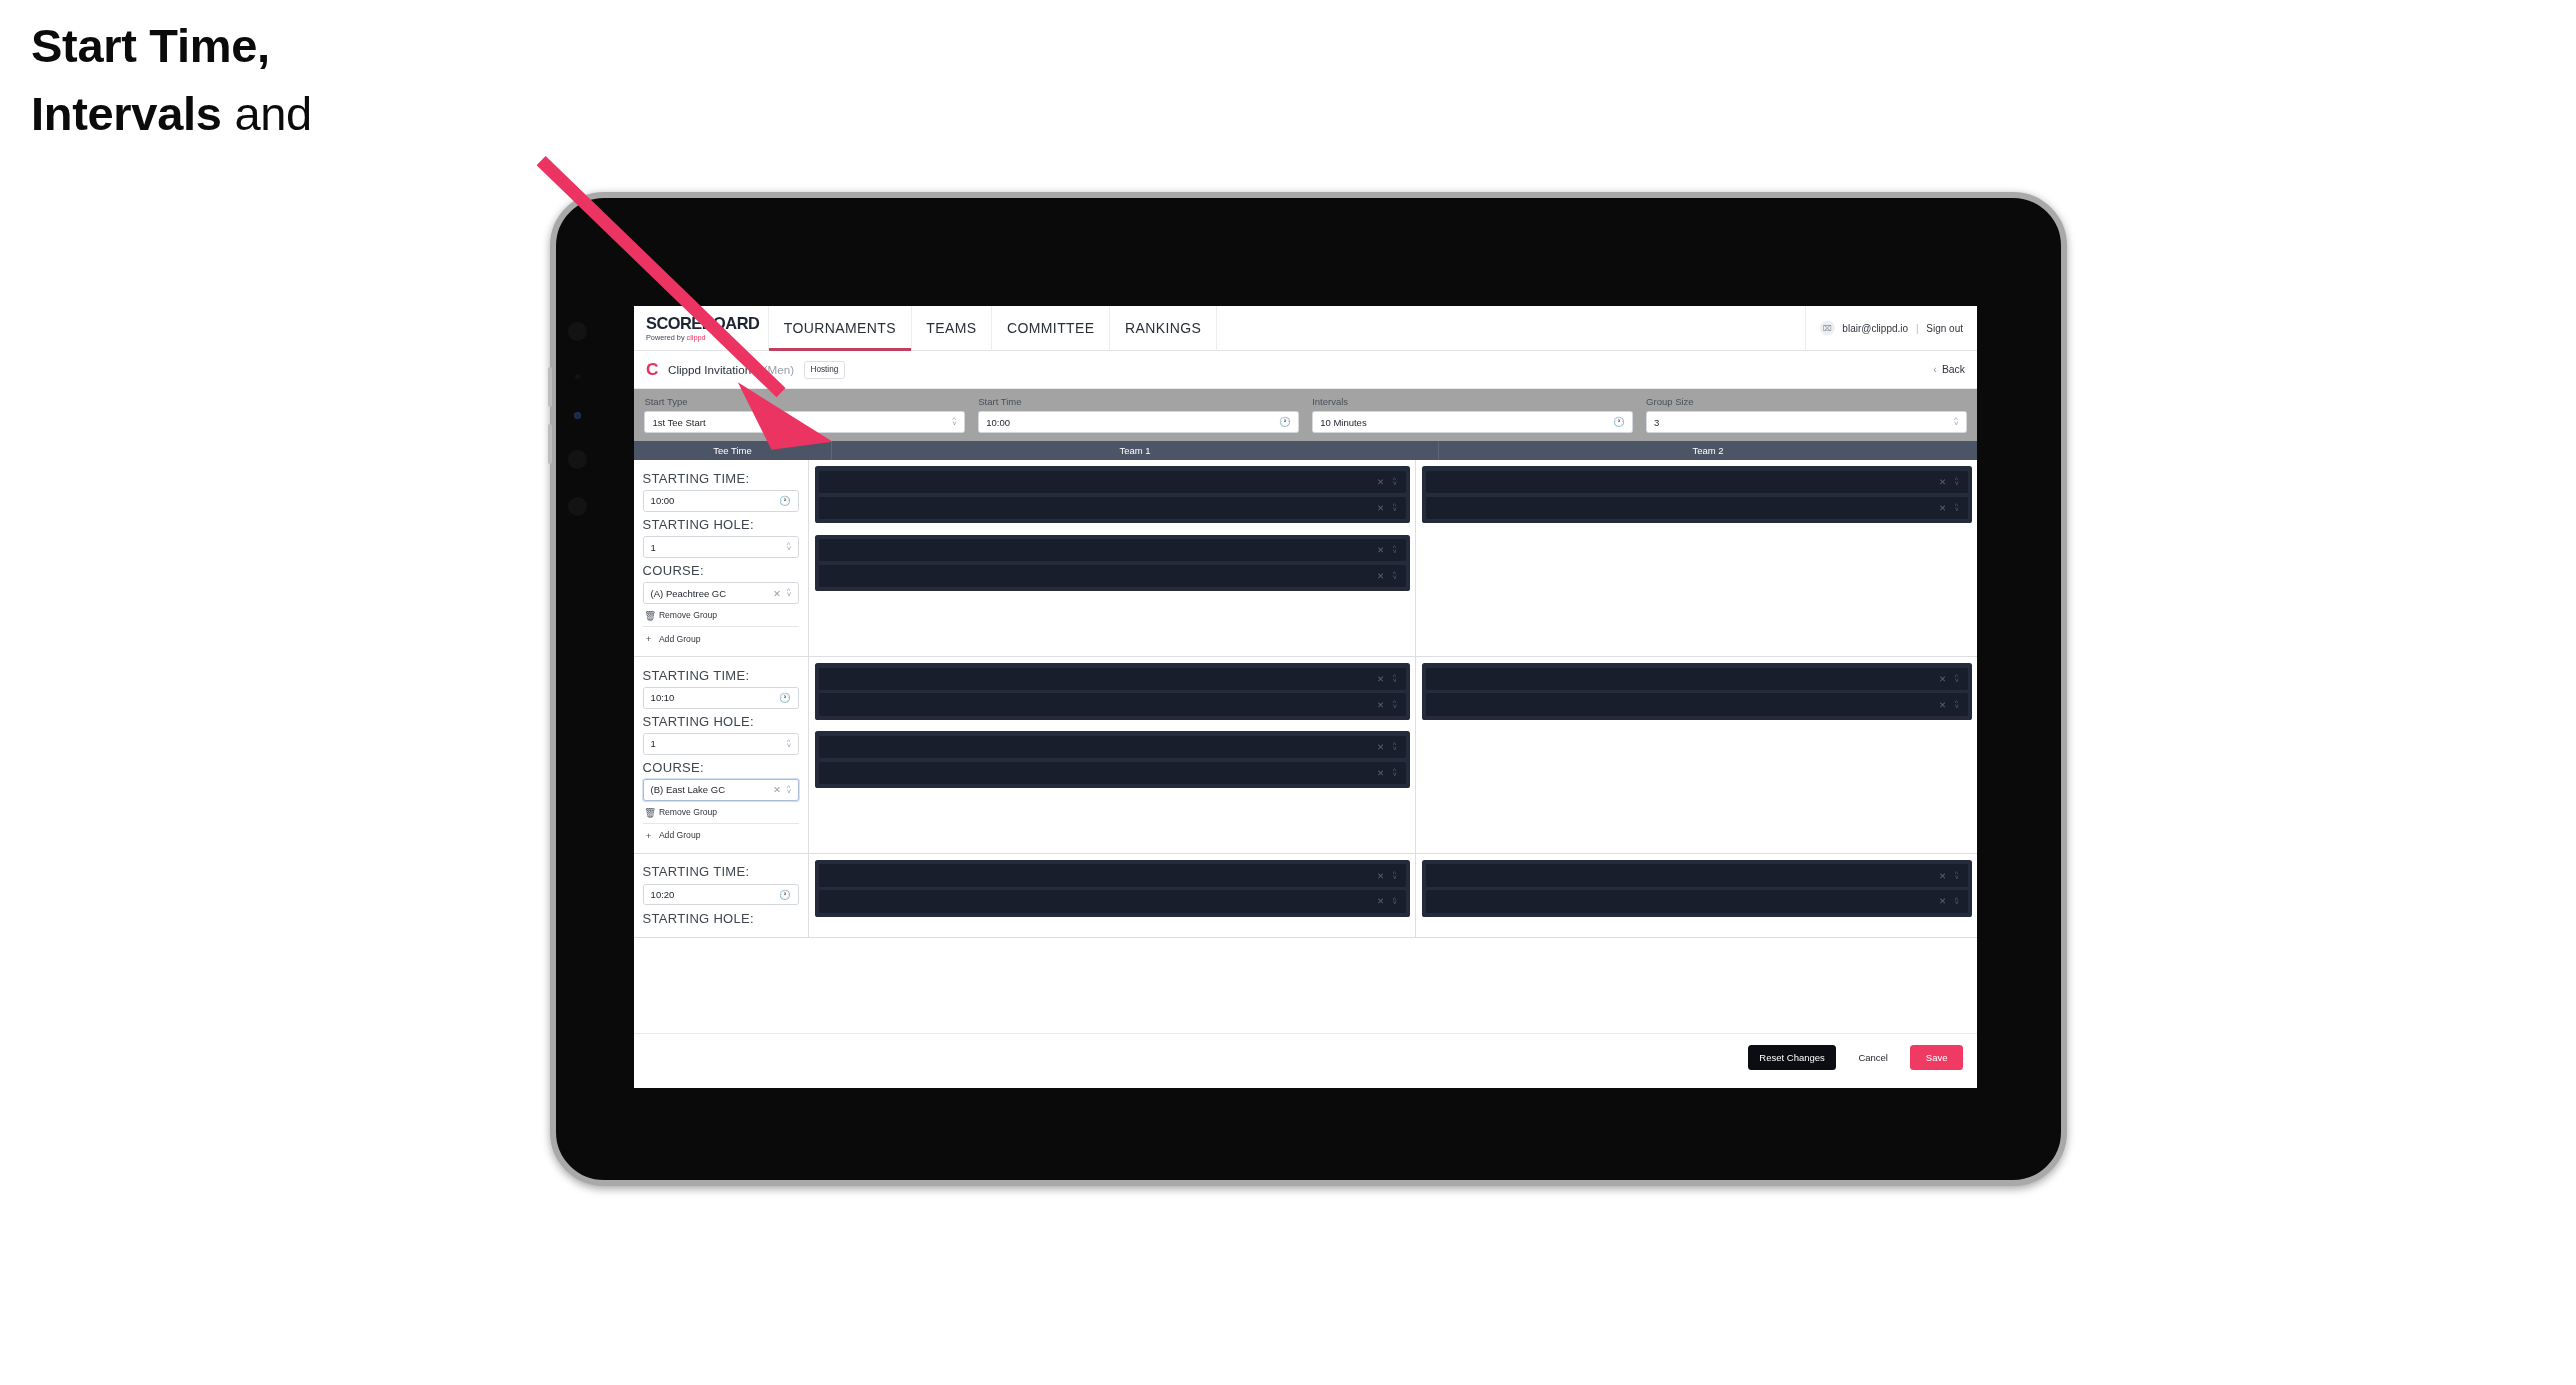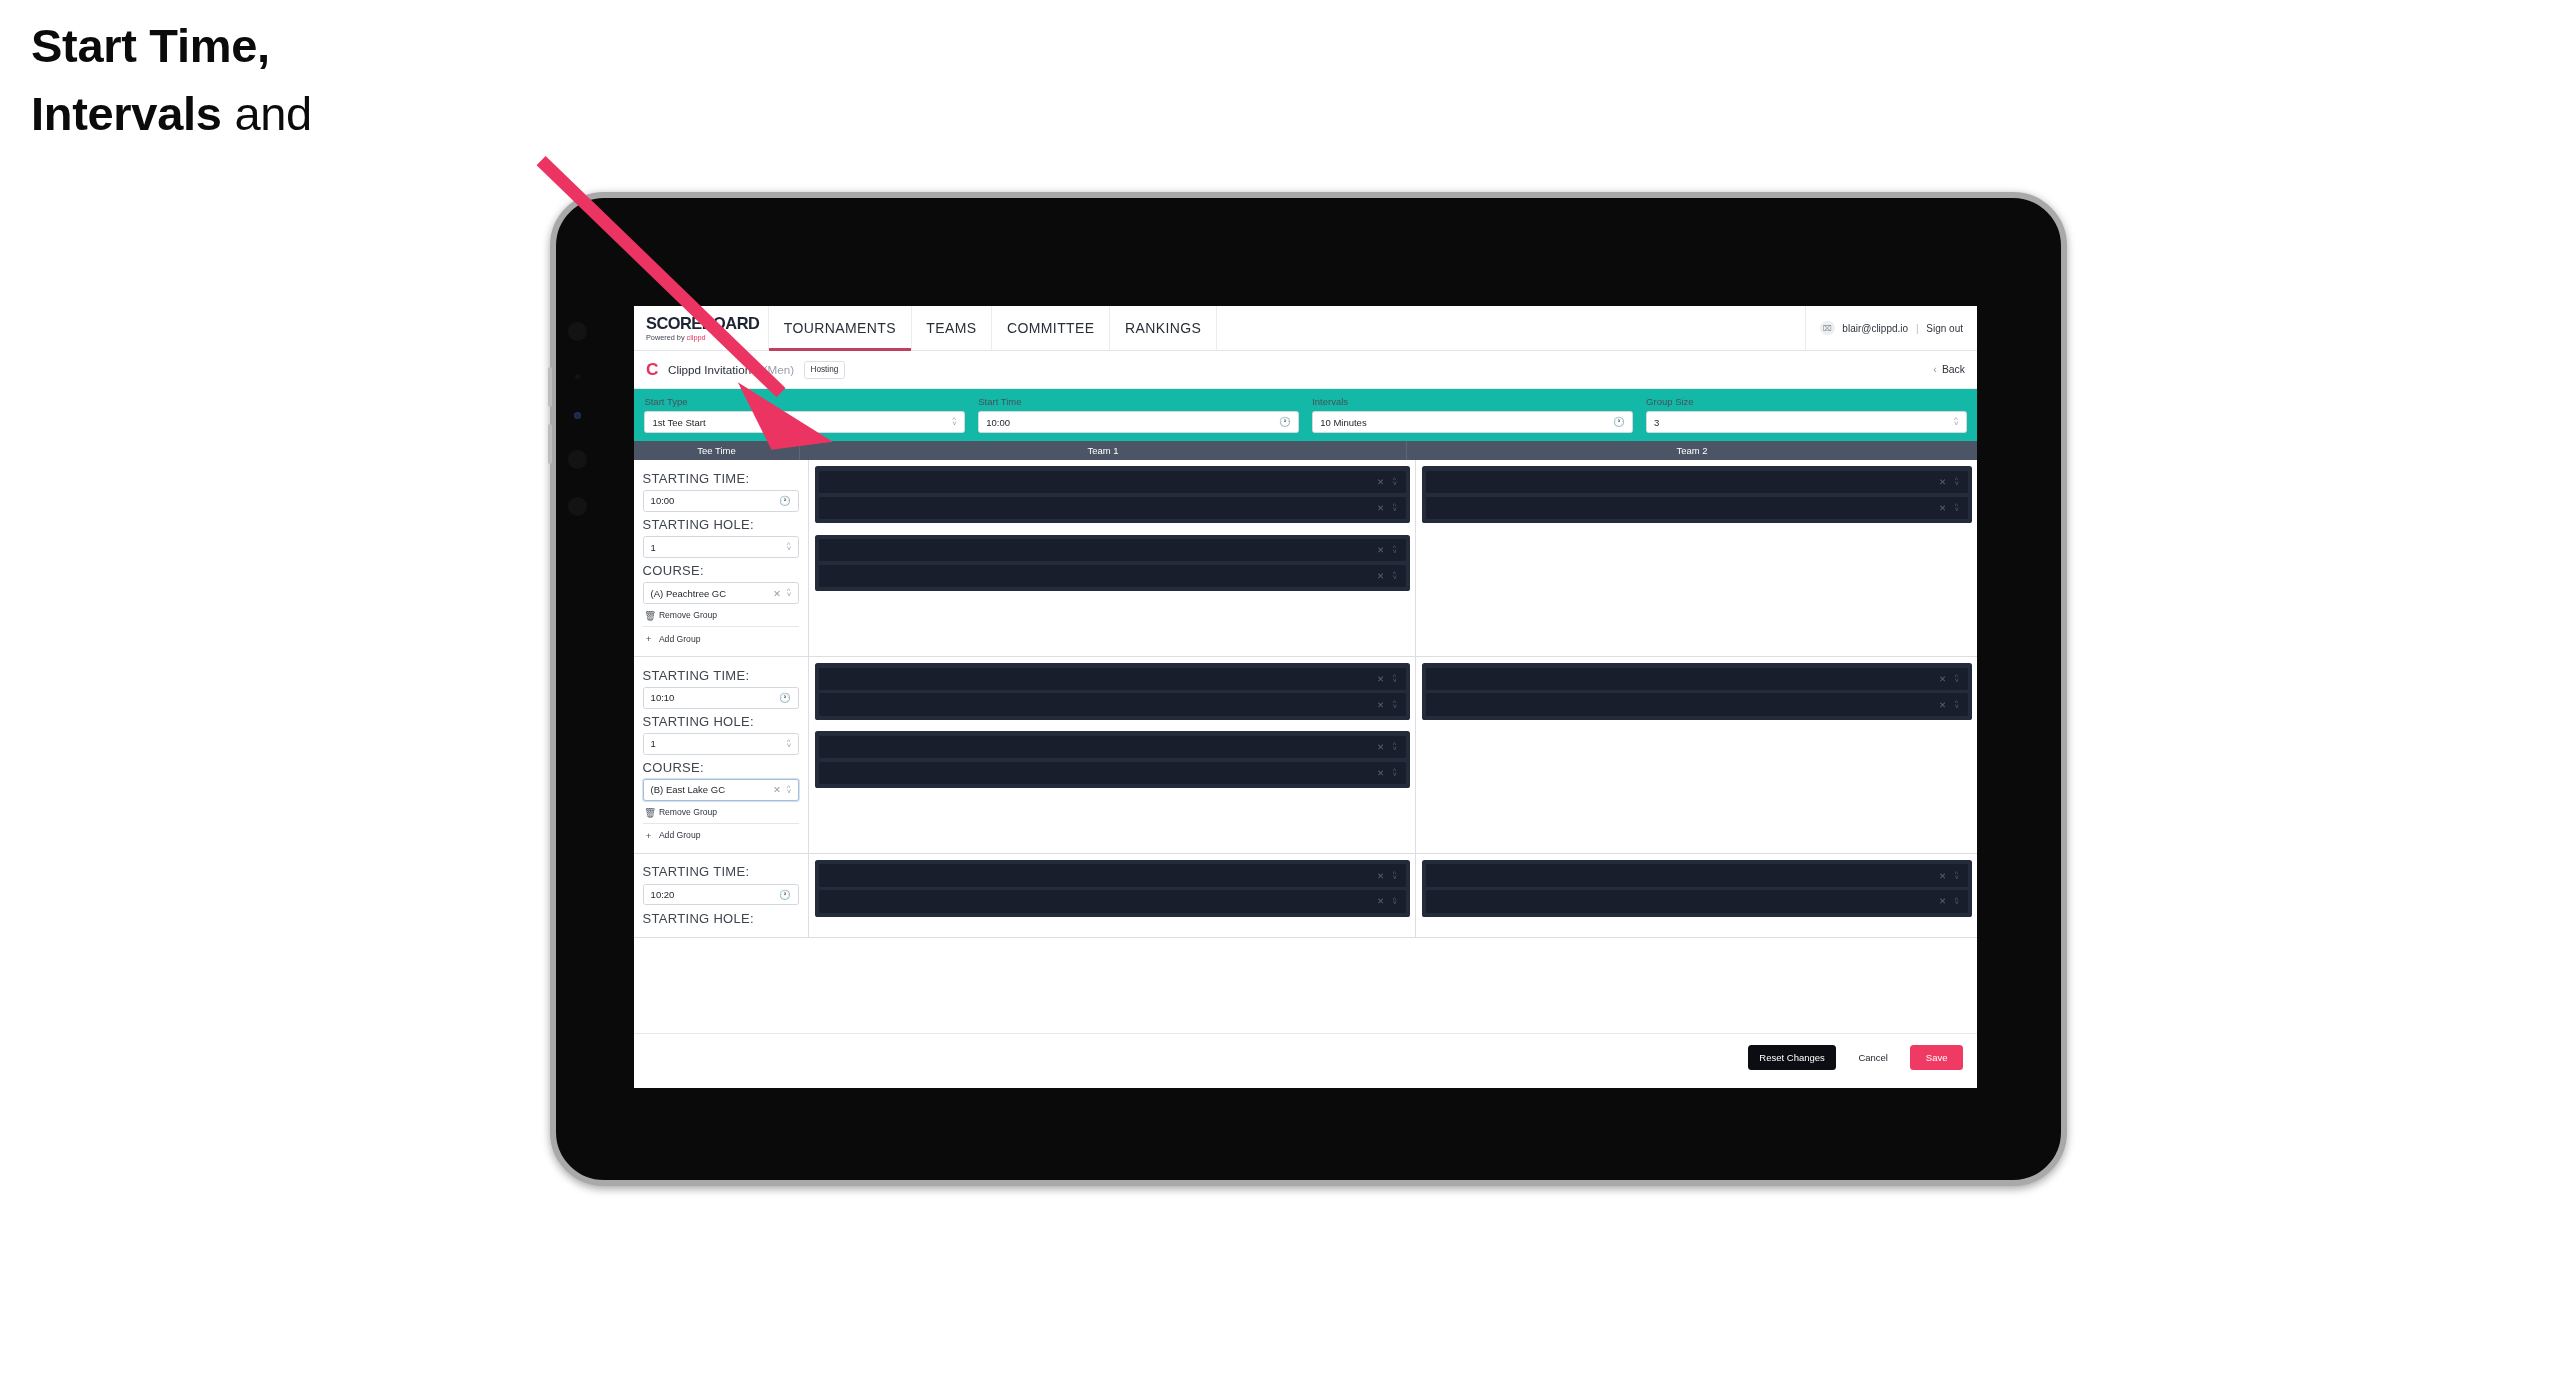--- a/index.html
+++ b/index.html
@@ -69,33 +69,33 @@
   
   #crumbbar{height:37px;display:flex;align-items:center;padding:0 12px;border-bottom:0.9px solid #e6e8eb;background:#fff;}
   #crumb-c{font-size:17.3px;font-weight:800;color:#e8315f;line-height:1;margin-right:9.5px;font-family:"Liberation Sans",sans-serif;}
   #crumb-title{font-size:11.7px;color:#2b3039;}
   #crumb-title .muted{color:#9aa0aa;}
   #hosting-badge{margin-left:9.5px;border:0.9px solid #dcdee2;border-radius:2.6px;font-size:8.2px;padding:3.5px 6px;color:#2b3039;background:#fff;}
   #back-link{margin-left:auto;font-size:10.4px;color:#2b3039;display:flex;align-items:center;gap:5.2px;cursor:pointer;}
   #back-link .chev{font-size:10.4px;color:#8a9099;}
 
   
-  #settings{display:flex;gap:3px;padding:7px 5.2px 8.6px 5.2px;background:#14b8a6;}
+  #settings{display:flex;gap:3px;padding:7px 5.2px 8.6px 5.2px;background:#a3a3a3;}
   .fld{flex:1;padding:0 5.2px;box-sizing:border-box;}
   .fld-label{font-size:9.5px;color:#4a5059;margin-bottom:4.3px;}
   .fld-ctl{height:21.6px;border:0.9px solid #d4d7dc;border-radius:2.6px;background:#fff;display:flex;align-items:center;
            padding:0 7px;box-sizing:border-box;font-size:9.5px;color:#22262c;cursor:pointer;}
   .fld-ctl .val{flex:1;}
   .ico{color:#9aa0a8;font-size:9.5px;line-height:1;display:inline-block;}
   .spin{display:flex;flex-direction:column;line-height:.55;font-size:7.8px;color:#9aa0a8;}
 
   
   #thead{display:flex;background:#4c5566;color:#ffffff;font-size:9.5px;height:19px;align-items:center;}
   #thead .th{display:flex;align-items:center;justify-content:center;height:100%;box-sizing:border-box;}
-  #th-tee{width:166px;border-right:0.9px solid #5d6677;}
+  #th-tee{width:198px;border-right:0.9px solid #5d6677;}
   #th-t1{width:607px;border-right:0.9px solid #5d6677;}
   #th-t2{flex:1;}
 
   #tbody{height:573px;overflow:hidden;background:#fff;}
   .grp{display:flex;border-bottom:0.9px solid #dcdee2;background:#fff;}
   .gcol-tee{width:175px;border-right:0.9px solid #dcdee2;box-sizing:border-box;padding:5.2px 8.6px 7px 8.6px;}
   .gcol-team{width:607px;border-right:0.9px solid #dcdee2;box-sizing:border-box;padding:6px 5.2px 7px 6px;}
   .gcol-team.last{flex:1;border-right:none;}
 
   .tee-label{font-size:13px;color:#3f454e;letter-spacing:0.3px;margin:5.2px 0 4.3px;}

